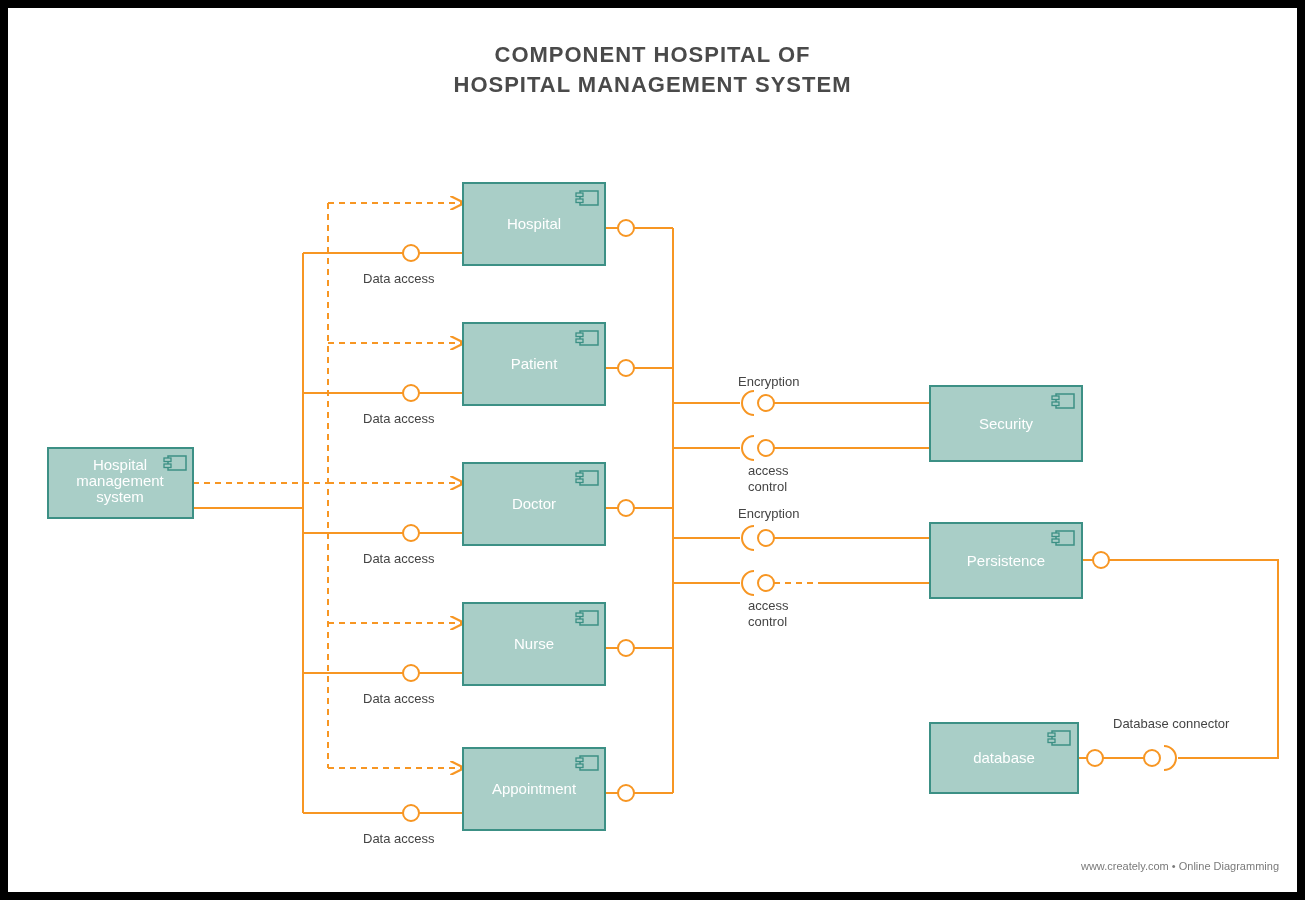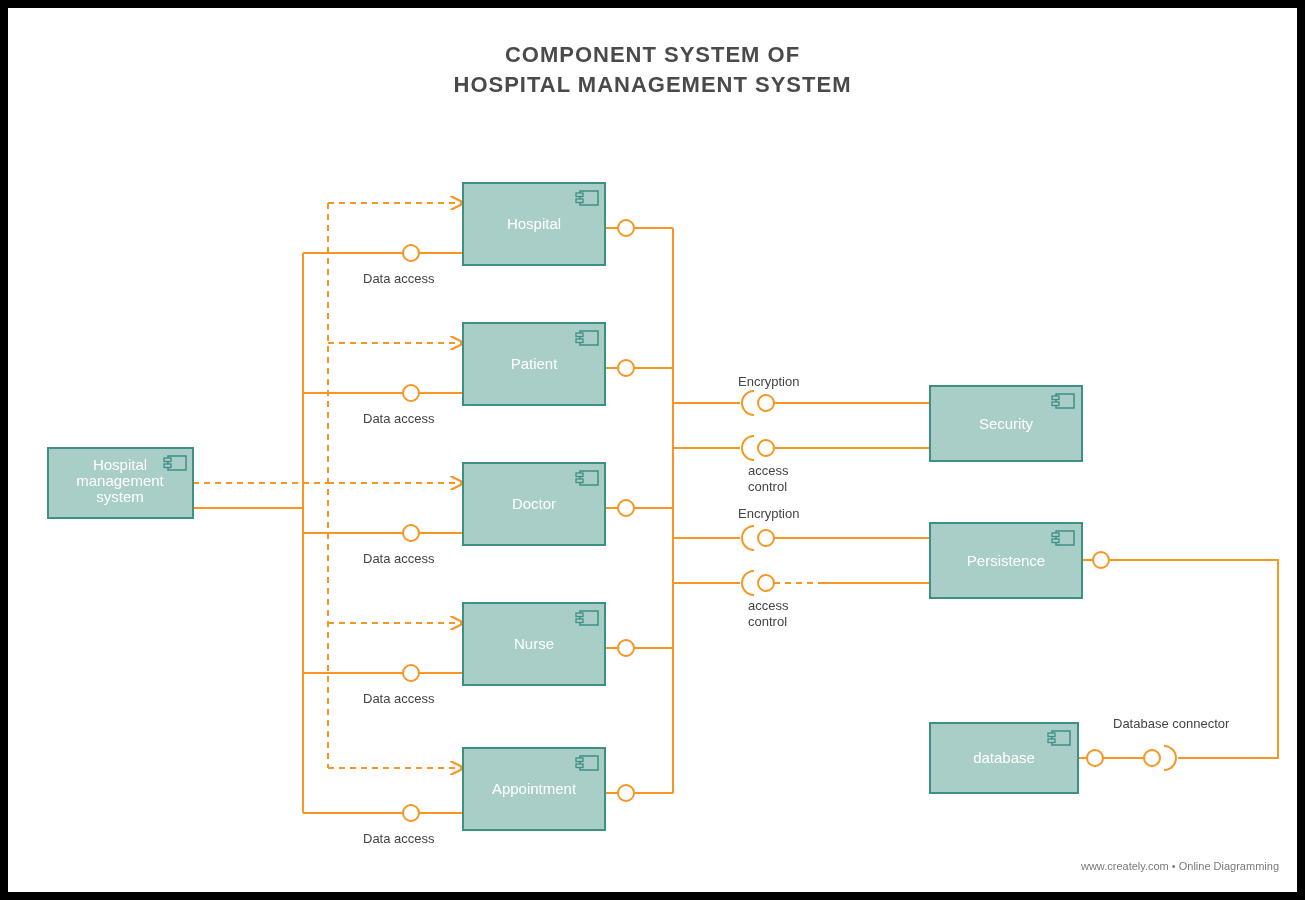--- a/index.html
+++ b/index.html
@@ -17,21 +17,21 @@
   .footer-brand .brand{font-size:30px;color:#2a73b5;font-weight:400;letter-spacing:0.5px;}
   .footer-brand .dot{color:#f79623;font-size:26px;position:relative;top:-18px;}
   .footer-brand .sub{font-size:11px;color:#7a7a7a;margin-top:-2px;}
 </style>
 </head>
 <body>
 
 <div class="frame">
 
 <div class="title">
-  <span>COMPONENT SYSTEM OF</span><br>
+  <span>COMPONENT HOSPITAL OF</span><br>
   <span>HOSPITAL MANAGEMENT SYSTEM</span>
 </div>
 
 <svg width="1289" height="884">
 <defs>
   <marker id="arrow" viewBox="0 0 10 10" refX="9" refY="5" markerWidth="7" markerHeight="7" orient="auto-start-reverse">
     <path d="M0,0 L10,5 L0,10" fill="none" stroke="#f79623" stroke-width="1.6"></path>
   </marker>
   <g id="compIcon">
     <rect x="0" y="0" width="18" height="14" fill="none" stroke="#3c9085" stroke-width="1.5"></rect>

